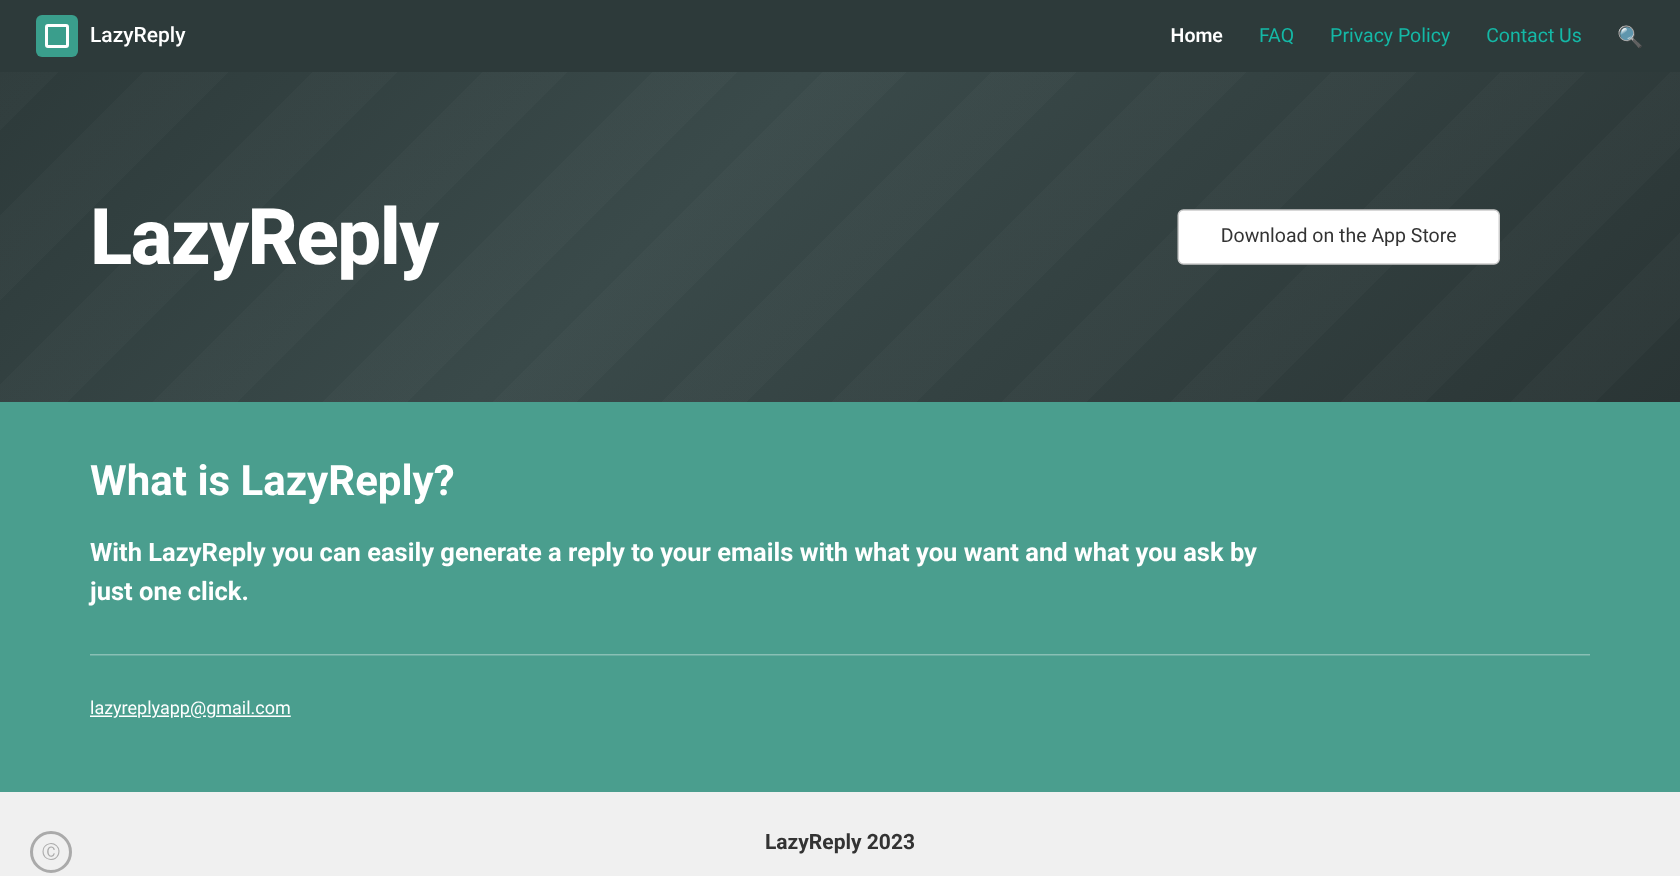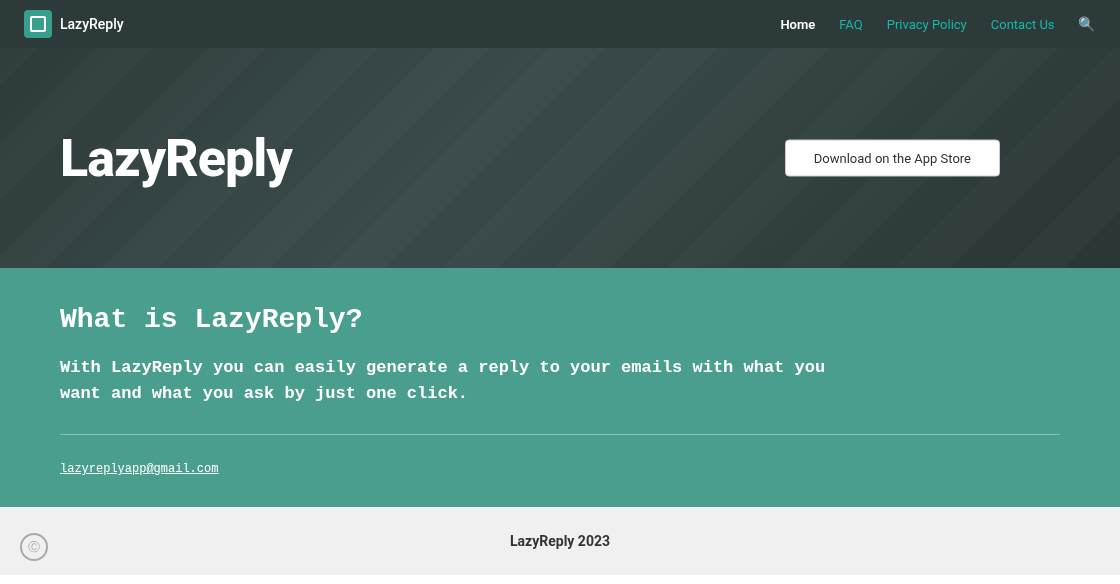--- a/index.html
+++ b/index.html
@@ -106,22 +106,21 @@
       color: #333333;
       cursor: pointer;
       white-space: nowrap;
       text-decoration: none;
       display: inline-block;
     }
 
     
     .content-section {
       background-color: #4a9e8e;
-      padding: 36px 60px 30px 60px;
-      font-family: Liberation Mono, monospace;
+      padding: 36px 60px 48px 60px;
     }
     .section-title {
       color: #ffffff;
       font-size: 28px;
       font-weight: 700;
       margin-bottom: 20px;
     }
     .section-desc {
       color: #ffffff;
       font-size: 17px;

